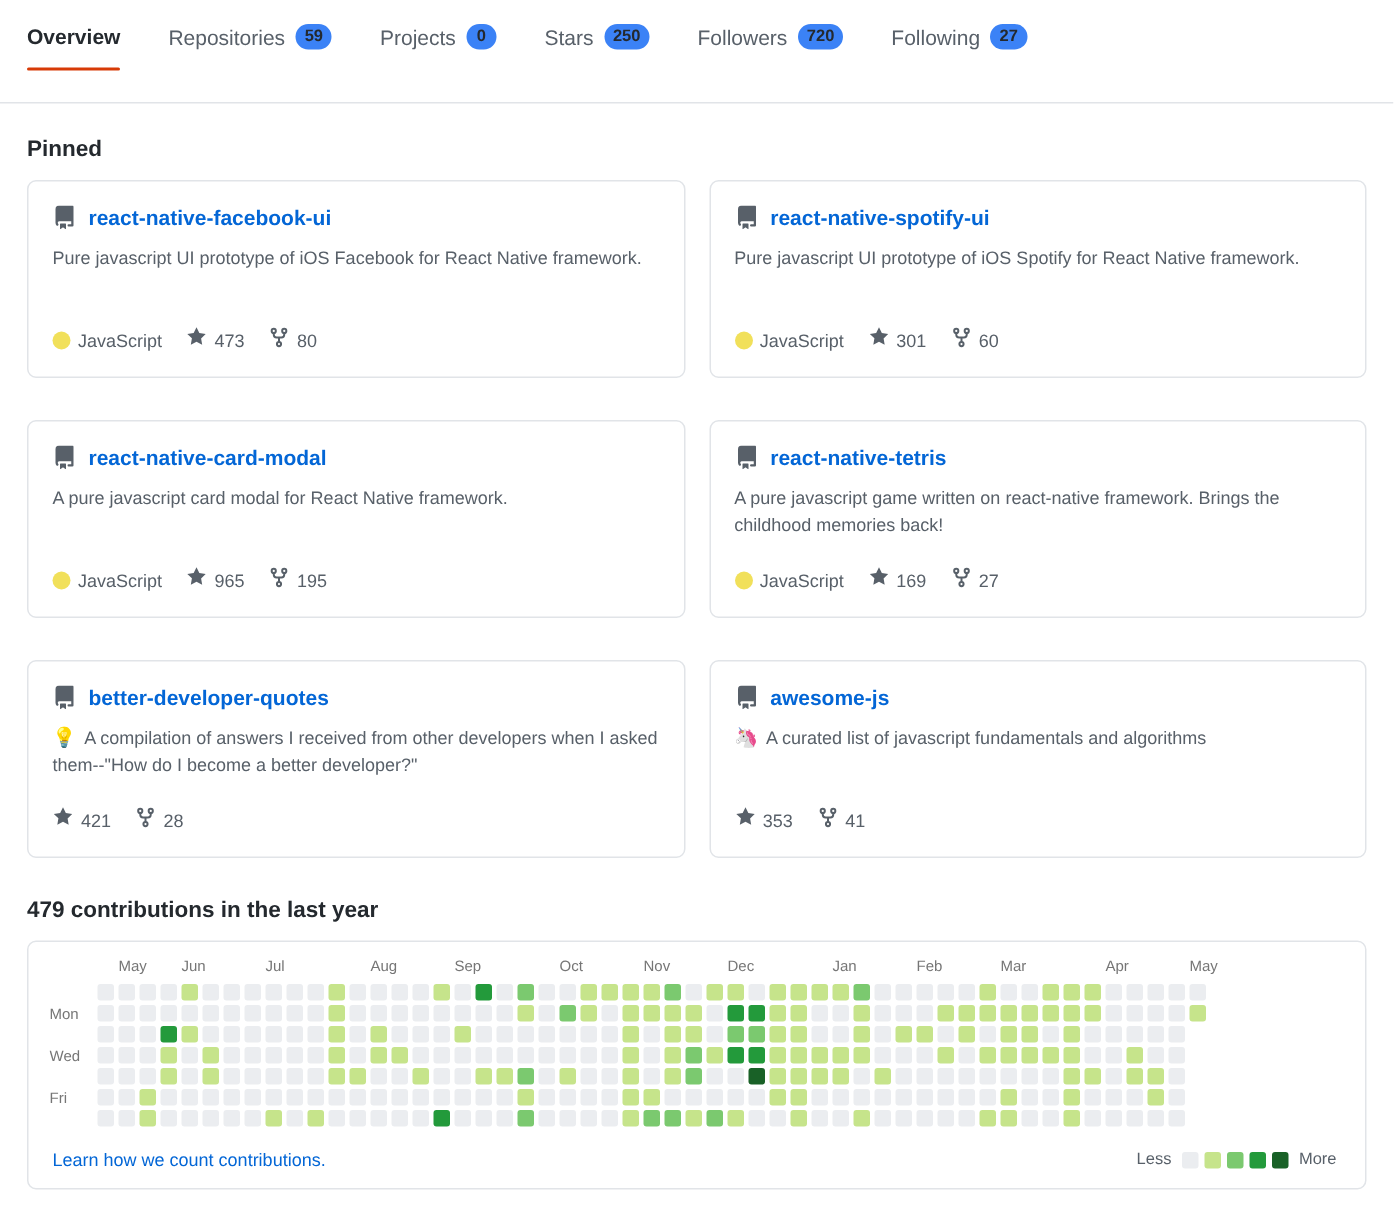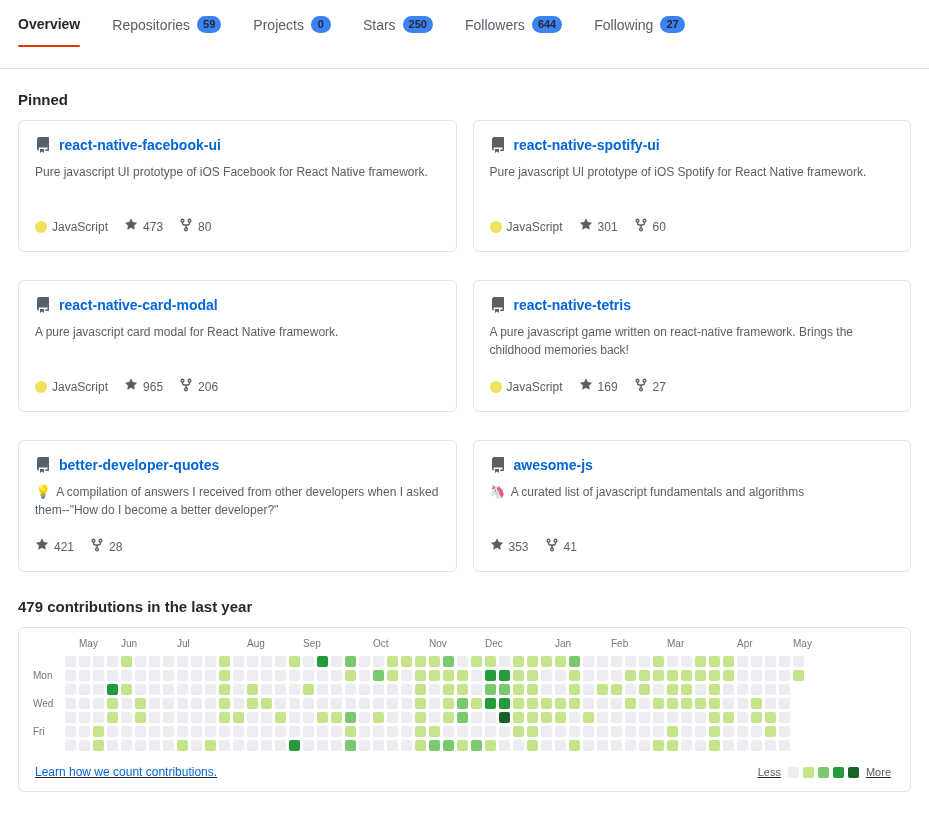--- a/index.html
+++ b/index.html
@@ -130,21 +130,20 @@
     border-radius: 6px;
     padding: 10px 14px 12px 14px;
   }
   .graph-wrap { display: block; }
   .graph-foot {
     display: flex;
     align-items: center;
     justify-content: space-between;
     margin-top: 8px;
     padding: 0 2px;
-    text-decoration: underline;
   }
   .learn-link {
     font-size: 12px;
     color: #0366d6;
     cursor: pointer;
     text-decoration: none;
   }
   .legend {
     display: flex;
     align-items: center;
@@ -173,21 +172,21 @@
   <div class="tab">
     <span>Projects</span>
     <span class="counter">0</span>
   </div>
   <div class="tab">
     <span>Stars</span>
     <span class="counter">250</span>
   </div>
   <div class="tab">
     <span>Followers</span>
-    <span class="counter">644</span>
+    <span class="counter">720</span>
   </div>
   <div class="tab">
     <span>Following</span>
     <span class="counter">27</span>
   </div>
 </nav>
 
 <div class="content">
 
   <h2 class="section-title">Pinned</h2>
@@ -277,21 +276,21 @@
               </svg></span>
             <span>965</span>
           </span>
           <span class="meta-item">
             <span><svg width="14" height="14" viewBox="0 0 16 16" fill="none" stroke="#586069" stroke-width="1.5" aria-hidden="true">
                 <circle cx="4" cy="3" r="1.6"></circle>
                 <circle cx="12" cy="3" r="1.6"></circle>
                 <circle cx="8" cy="13" r="1.6"></circle>
                 <path d="M4 4.7v1.1c0 1.3 1 2.2 2.2 2.2h3.6c1.2 0 2.2-.9 2.2-2.2V4.7M8 8.2v3.2"></path>
               </svg></span>
-            <span>206</span>
+            <span>195</span>
           </span>
         </div>
       </div>
       <div class="pin-card">
         <div class="pin-head">
           <span>
             <svg class="repo-icon" width="16" height="16" viewBox="0 0 16 16" fill="#586069" aria-hidden="true">
               <path d="M2 2.5A2.5 2.5 0 014.5 0h8.75a.75.75 0 01.75.75v12.5a.75.75 0 01-.75.75h-2.5a.75.75 0 110-1.5h1.75v-2h-8a1 1 0 00-.714 1.7.75.75 0 01-1.072 1.05A2.495 2.495 0 012 11.5v-9zm10.5-1V9h-8c-.356 0-.694.074-1 .208V2.5a1 1 0 011-1h8zM5 12.25v3.25a.25.25 0 00.4.2l1.45-1.087a.25.25 0 01.3 0L8.6 15.7a.25.25 0 00.4-.2v-3.25a.25.25 0 00-.25-.25h-3.5a.25.25 0 00-.25.25z"></path>
             </svg>
           </span>

